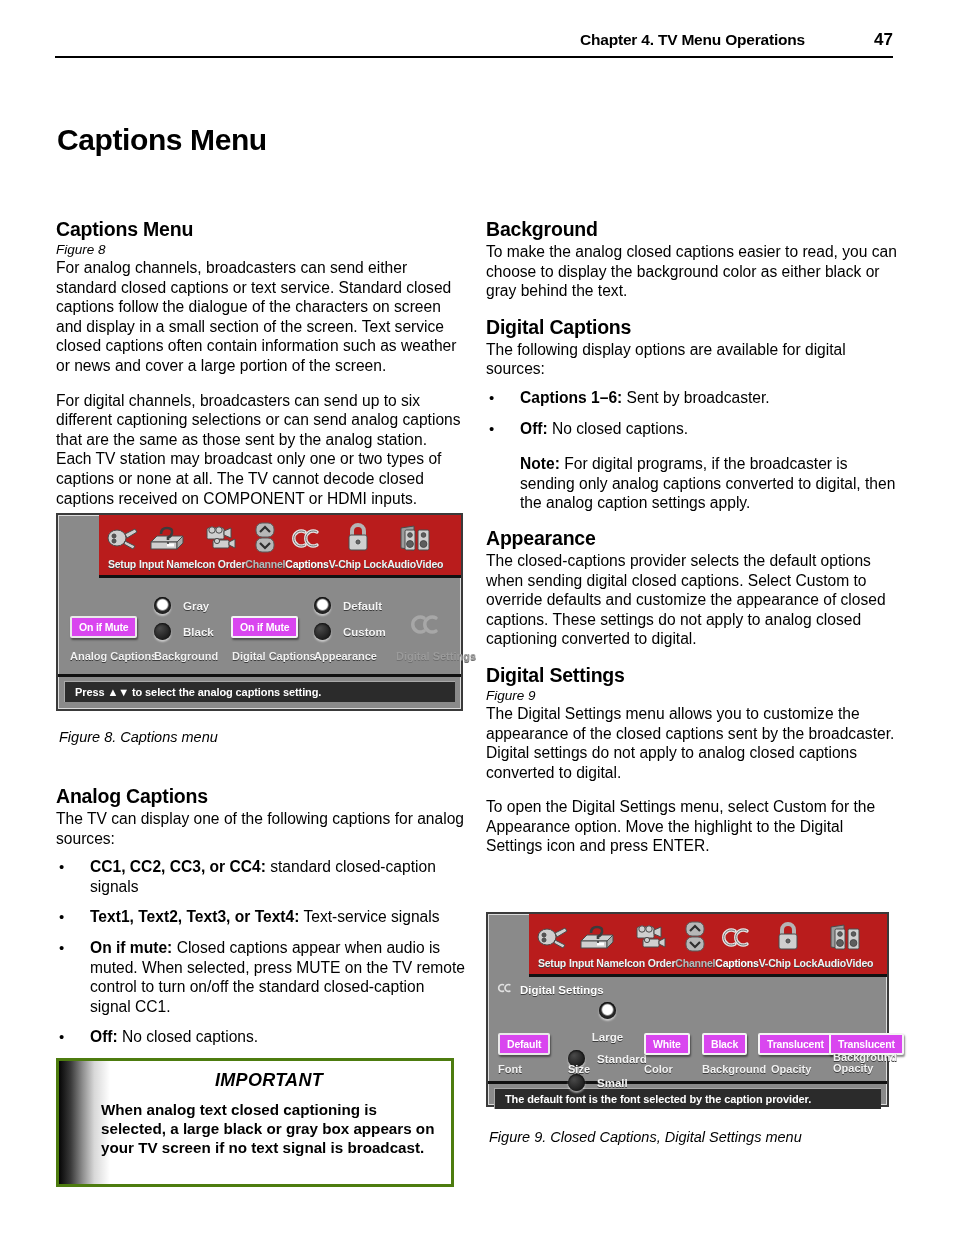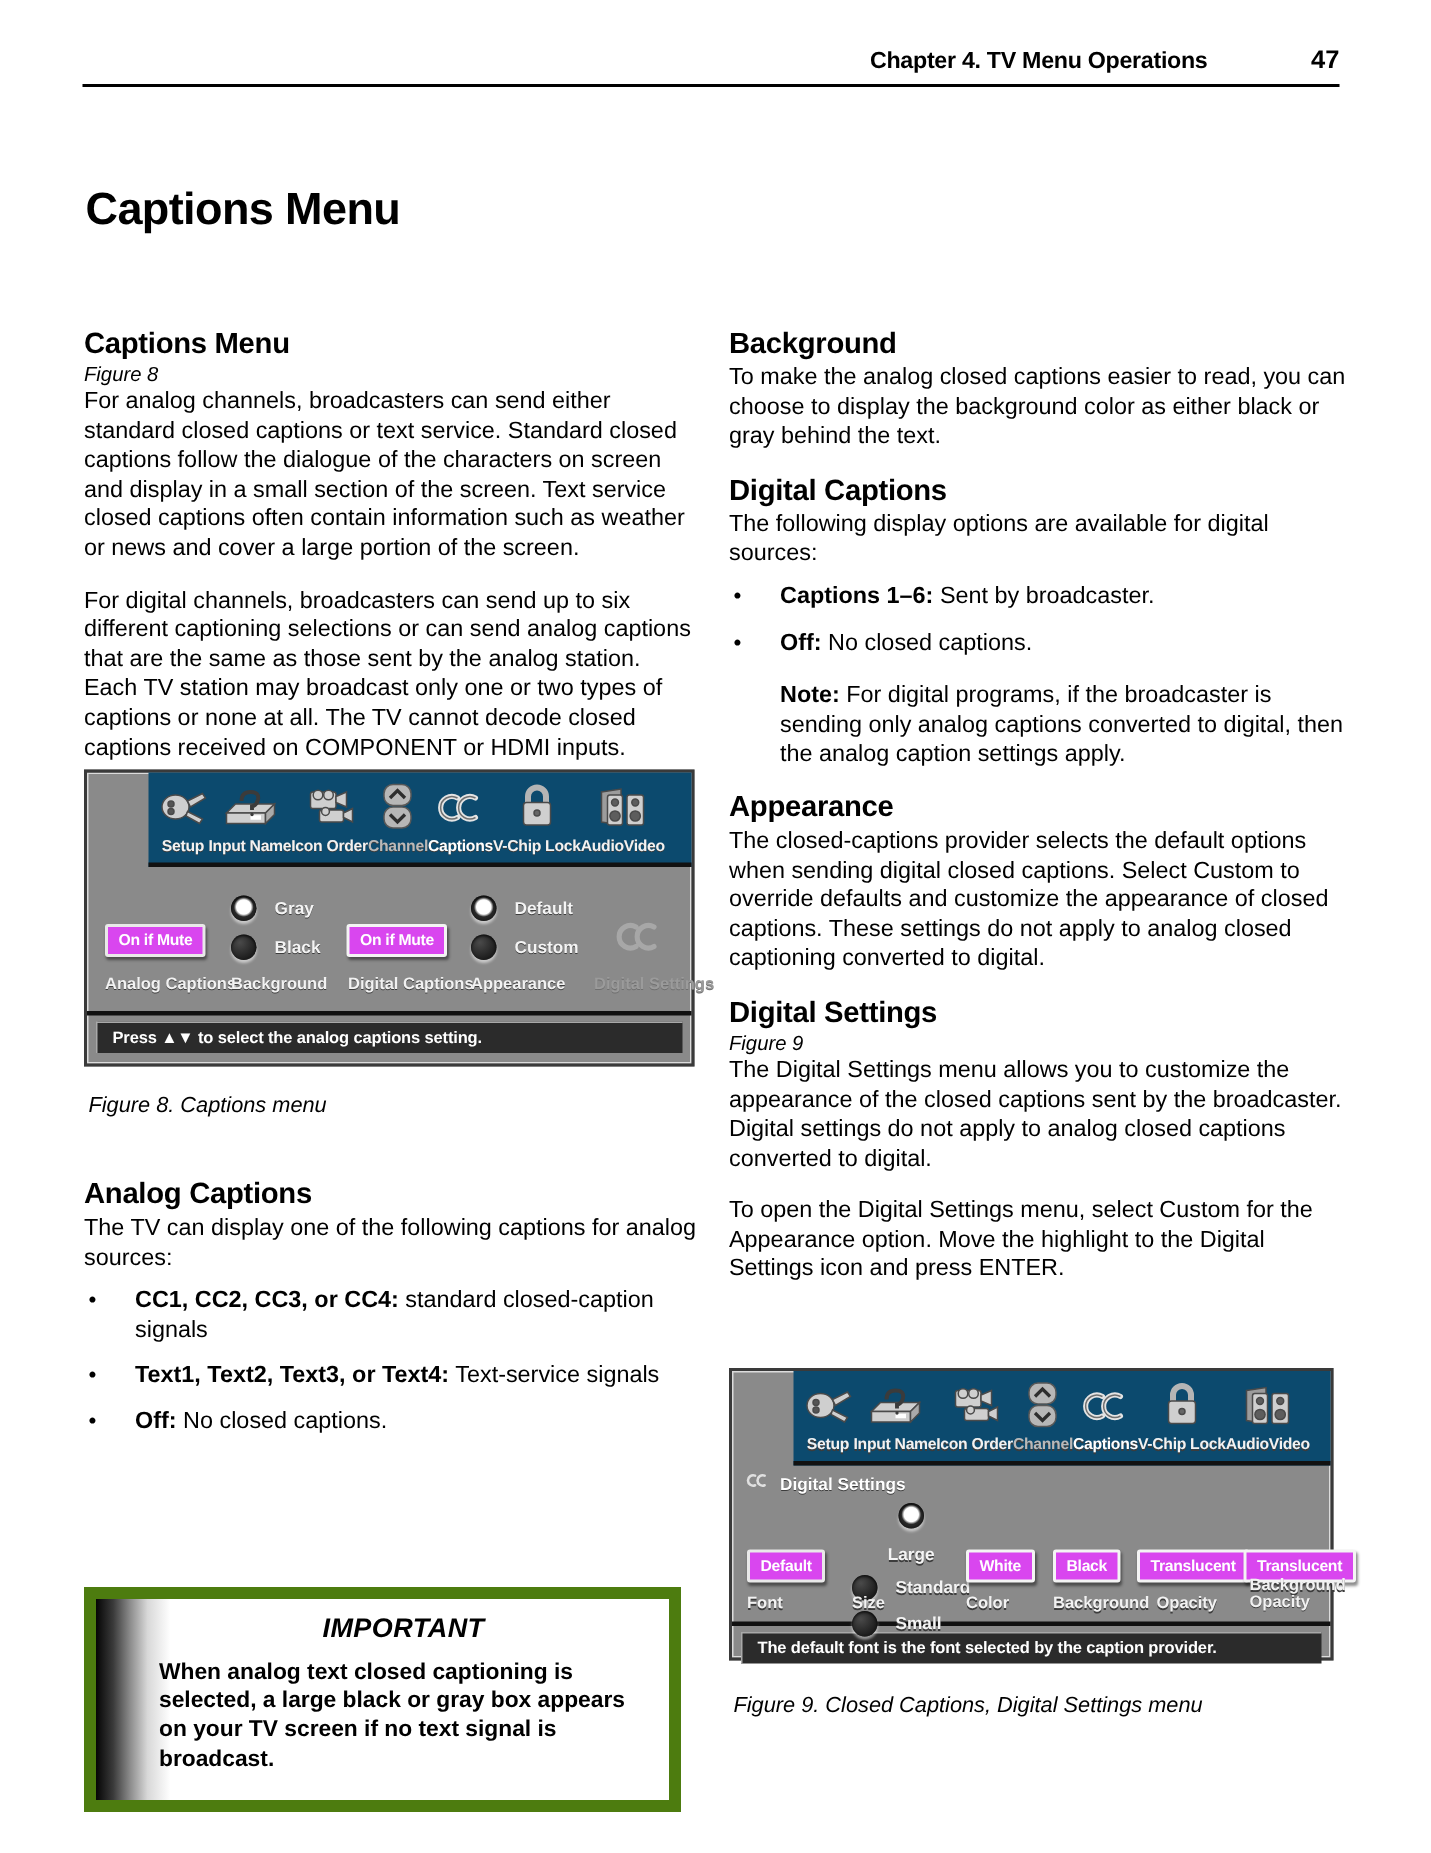--- a/index.html
+++ b/index.html
@@ -112,21 +112,21 @@
     box-shadow: 0 0 0 1px #dcdcdc inset;
     font-family: "Liberation Sans", sans-serif;
     user-select: none;
   }
   .osd-iconbar {
     display: flex;
     align-items: flex-end;
     justify-content: space-between;
     padding: 5px 24px 3px 6px;
     border-bottom: 3px solid #111;
-    background: #0c4a6e;
+    background: #b91c1c;
     margin-left: 41px;
   }
   .osd-icon {
     text-align: center;
     flex: 1 1 auto;
   }
   .osd-icon .glyph {
     height: 34px;
     display: flex;
     align-items: flex-end;
@@ -228,22 +228,22 @@
   .f9-title .lbl {
     font-size: 11.5px; font-weight: bold; color: #ffffff;
     text-shadow: 0 1px 0 #3c3c3c;
   }
   #figure9 .f9-grid { position: relative; height: 78px; }
 
   
   .important {
     position: absolute;
     left: 56px; top: 1058px;
-    width: 398px; height: 150px;
-    border: 8px solid #4d7c0f;
+    width: 398px; height: 129px;
+    border: 3px solid #4d7c0f;
     background: #ffffff;
   }
   .important-inner {
     position: absolute;
     inset: 0;
     background: linear-gradient(to right, #050505 0%, #3a3a3a 3%, #8d8d8d 6%, #d8d8d8 9%, #ffffff 13%, #ffffff 100%);
     padding: 9px 14px 8px 42px;
   }
   .important-title {
     text-align: center;
@@ -448,20 +448,21 @@
 </div>
 
 <div style="position:absolute; left:57px; top:718px;" class="fig-caption">Figure 8. Captions menu</div>
 
 <div style="position:absolute; left:56px; top:785px; width:410px;">
   <h2 class="sec">Analog Captions</h2>
   <p class="body tight">The TV can display one of the following captions for analog sources:</p>
   <ul class="bullets">
     <li><b>CC1, CC2, CC3, or CC4:</b><span> standard closed-caption signals</span></li>
     <li><b>Text1, Text2, Text3, or Text4:</b><span> Text-service signals</span></li>
+    <li><b>On if mute:</b><span>  Closed captions appear when audio is muted.  When selected, press MUTE on the TV remote control to turn on/off the standard closed-caption signal CC1.</span></li>
     <li><b>Off:</b><span>  No closed captions.</span></li>
   </ul>
 </div>
 
 <div class="important">
   <div class="important-inner">
     <div class="important-title">IMPORTANT</div>
     <div class="important-text">When analog text closed captioning is selected, a large black or gray box appears on your TV screen if no text signal is broadcast.</div>
   </div>
 </div>

